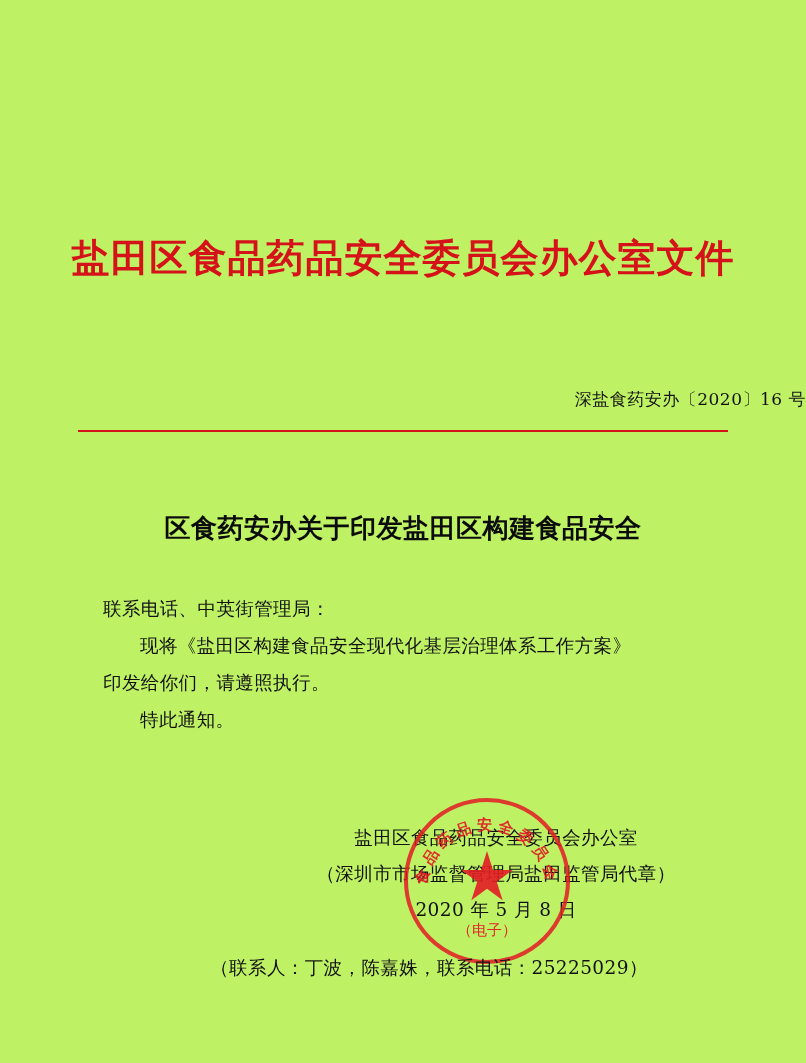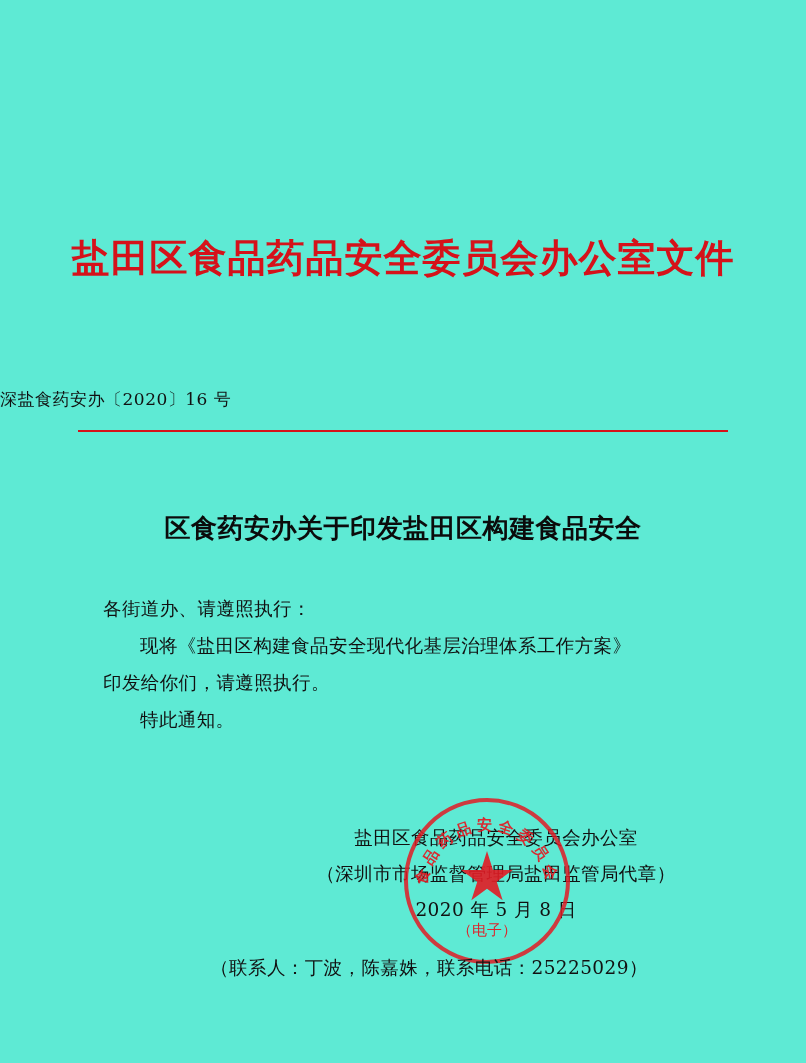--- a/index.html
+++ b/index.html
@@ -11,21 +11,21 @@
     width: 806px;
     height: 1063px;
     position: relative;
     font-family: "DejaVu Serif", "Liberation Serif", serif;
     overflow: hidden;
   }
 
   .page {
     position: absolute;
     inset: 0;
-    background: #5eead4;
+    background: #bef264;
   }
 
   
   .masthead {
     position: absolute;
     top: 236px;
     left: 0;
     width: 806px;
     text-align: center;
   }
@@ -38,21 +38,21 @@
     line-height: 1.15;
     white-space: nowrap;
   }
 
   
   .doc-number {
     position: absolute;
     top: 388px;
     left: 0;
     width: 806px;
-    text-align: left;
+    text-align: right;
     font-size: 17px;
     color: #111111;
     letter-spacing: 0.5px;
   }
 
   
   .red-rule {
     position: absolute;
     top: 430px;
     left: 78px;
@@ -189,21 +189,21 @@
 
   <div class="doc-number">深盐食药安办〔2020〕16 号</div>
 
   <div class="red-rule"></div>
 
   <div class="headline">
     <div>区食药安办关于印发盐田区构建食品安全</div>
   </div>
 
   <div class="body-text">
-    <p>各街道办、请遵照执行：</p>
+    <p>联系电话、中英街管理局：</p>
     <p class="indent2">现将《盐田区构建食品安全现代化基层治理体系工作方案》</p>
     <p>印发给你们，请遵照执行。</p>
     <p class="indent2">特此通知。</p>
   </div>
 
   <div class="signature">
     <div class="line">盐田区食品药品安全委员会办公室</div>
     <div class="line">（深圳市市场监督管理局盐田监管局代章）</div>
     <div class="line">2020 年 5 月 8 日</div>
   </div>

